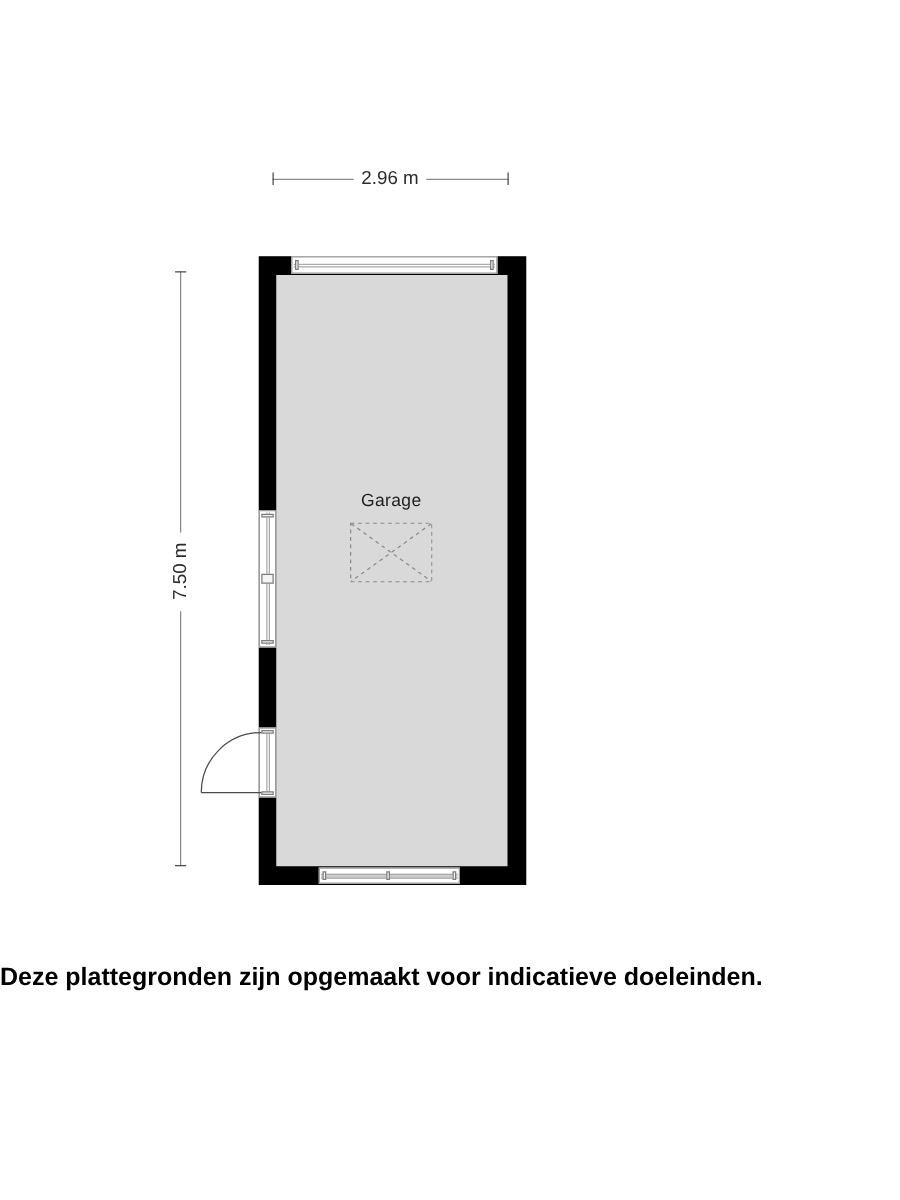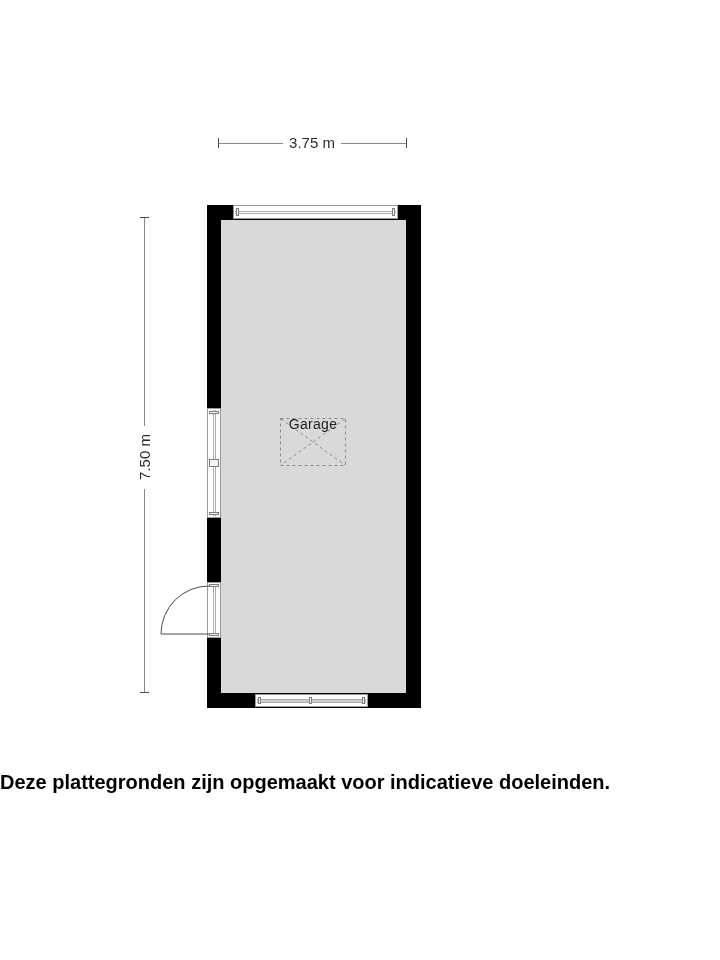--- a/index.html
+++ b/index.html
@@ -49,21 +49,21 @@
   .door-svg{left:155px;top:578px;width:62px;height:62px;}
   .door-svg path, .door-svg line{stroke:var(--door-stroke);stroke-width:1;fill:none;}
 
   
   .skylight-svg{left:280px;top:418px;width:66px;height:48px;}
   .skylight-svg rect, .skylight-svg line{
     stroke:var(--dashed);stroke-width:1;fill:none;stroke-dasharray:3 3;}
 
   
   .room-label{left:270px;top:392px;width:86px;text-align:center;
-    font-size:14px;color:var(--label-text);letter-spacing:.3px;margin-top:24px;}
+    font-size:14px;color:var(--label-text);letter-spacing:.3px;}
 
   
   .dim-seg{background:var(--dimension-line);}
   .dim-tick{background:var(--dimension-tick);}
   .dim-label{font-size:15px;color:var(--dimension-text);text-align:center;white-space:nowrap;}
   .dim-label-h{left:283px;top:134px;width:58px;}
   .dim-label-v{left:114px;top:442px;width:60px;height:30px;
     display:flex;align-items:center;justify-content:center;
     transform:rotate(-90deg);}
 
@@ -73,21 +73,21 @@
 </style>
 </head>
 <body>
 
 <div class="canvas">
 
   <div class="abs dim-seg" style="left:218px;top:143px;width:65px;height:1px;"></div>
   <div class="abs dim-seg" style="left:341px;top:143px;width:66px;height:1px;"></div>
   <div class="abs dim-tick" style="left:218px;top:138px;width:1px;height:10px;"></div>
   <div class="abs dim-tick" style="left:406px;top:138px;width:1px;height:10px;"></div>
-  <div class="abs dim-label dim-label-h">3.75 m</div>
+  <div class="abs dim-label dim-label-h">2.96 m</div>
 
   <div class="abs dim-seg" style="left:144px;top:217px;width:1px;height:209px;"></div>
   <div class="abs dim-seg" style="left:144px;top:489px;width:1px;height:204px;"></div>
   <div class="abs dim-tick" style="left:140px;top:217px;width:9px;height:1px;"></div>
   <div class="abs dim-tick" style="left:140px;top:692px;width:9px;height:1px;"></div>
   <div class="abs dim-label dim-label-v">7.50 m</div>
 
   <div class="abs plan-frame"></div>
 
   <div class="abs opening win-top">

